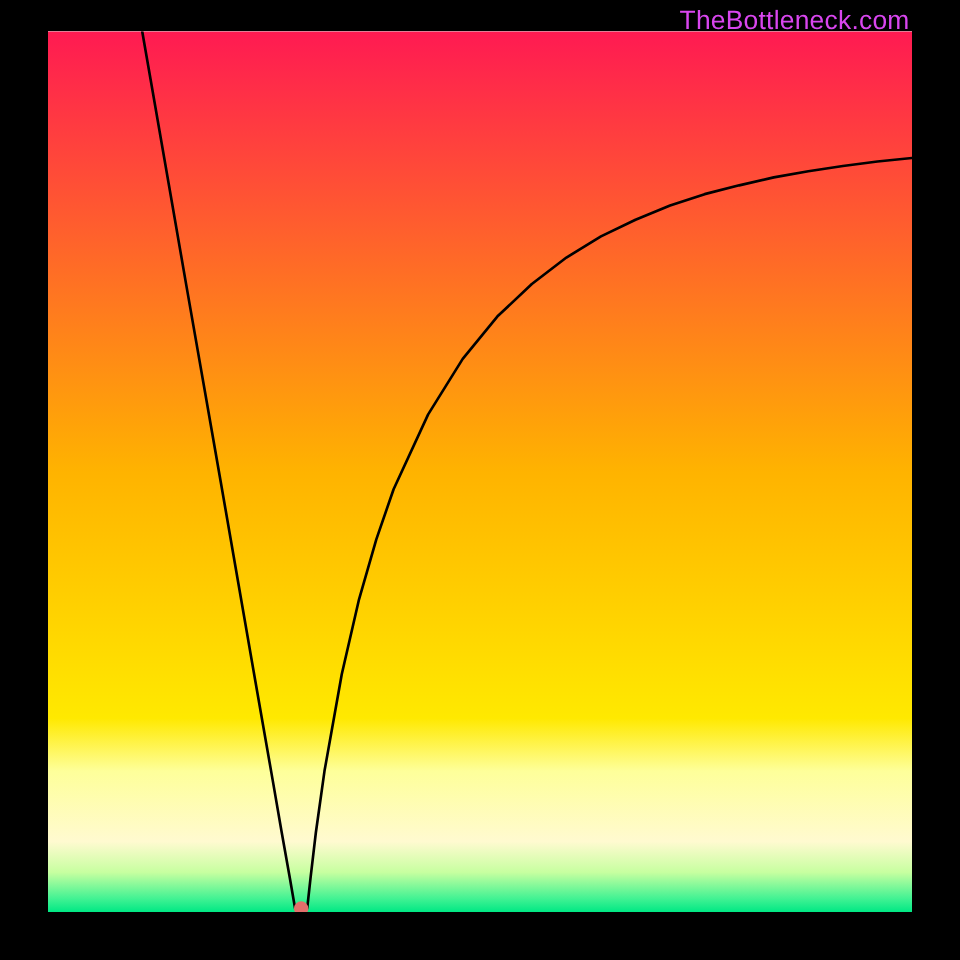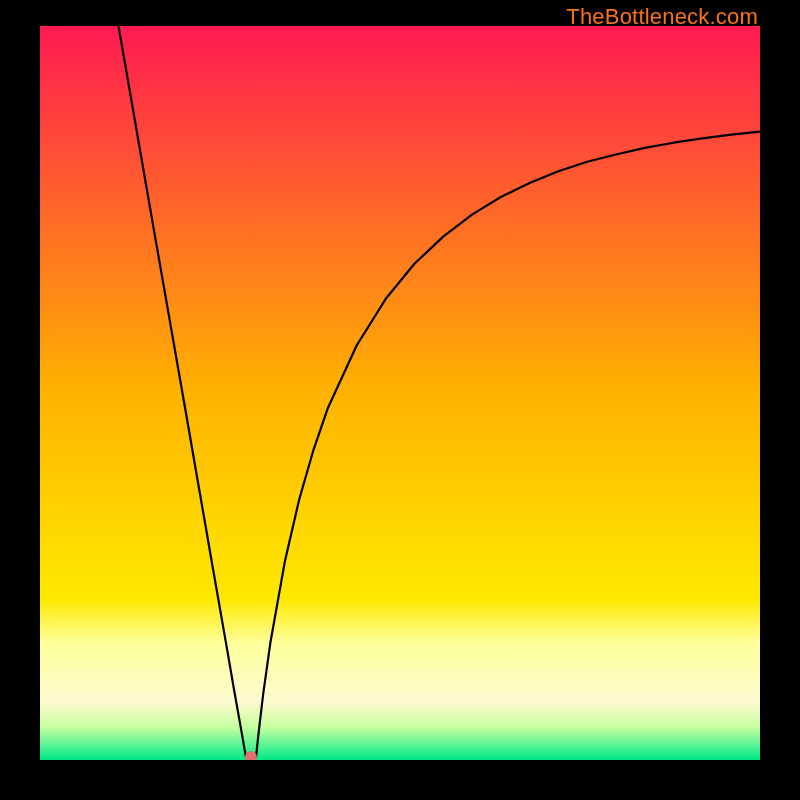--- a/index.html
+++ b/index.html
@@ -28,21 +28,21 @@
   }
   .plot-area svg {
     display: block;
     width: 100%;
     height: 100%;
   }
   .watermark {
     position: absolute;
     top: 4px;
     right: 42px;
-    color: #f97316;
+    color: #d946ef;
     font-size: 22px;
     font-weight: 400;
     letter-spacing: 0.2px;
     z-index: 5;
   }
 </style>
 </head>
 <body>
 
 <div class="frame">

